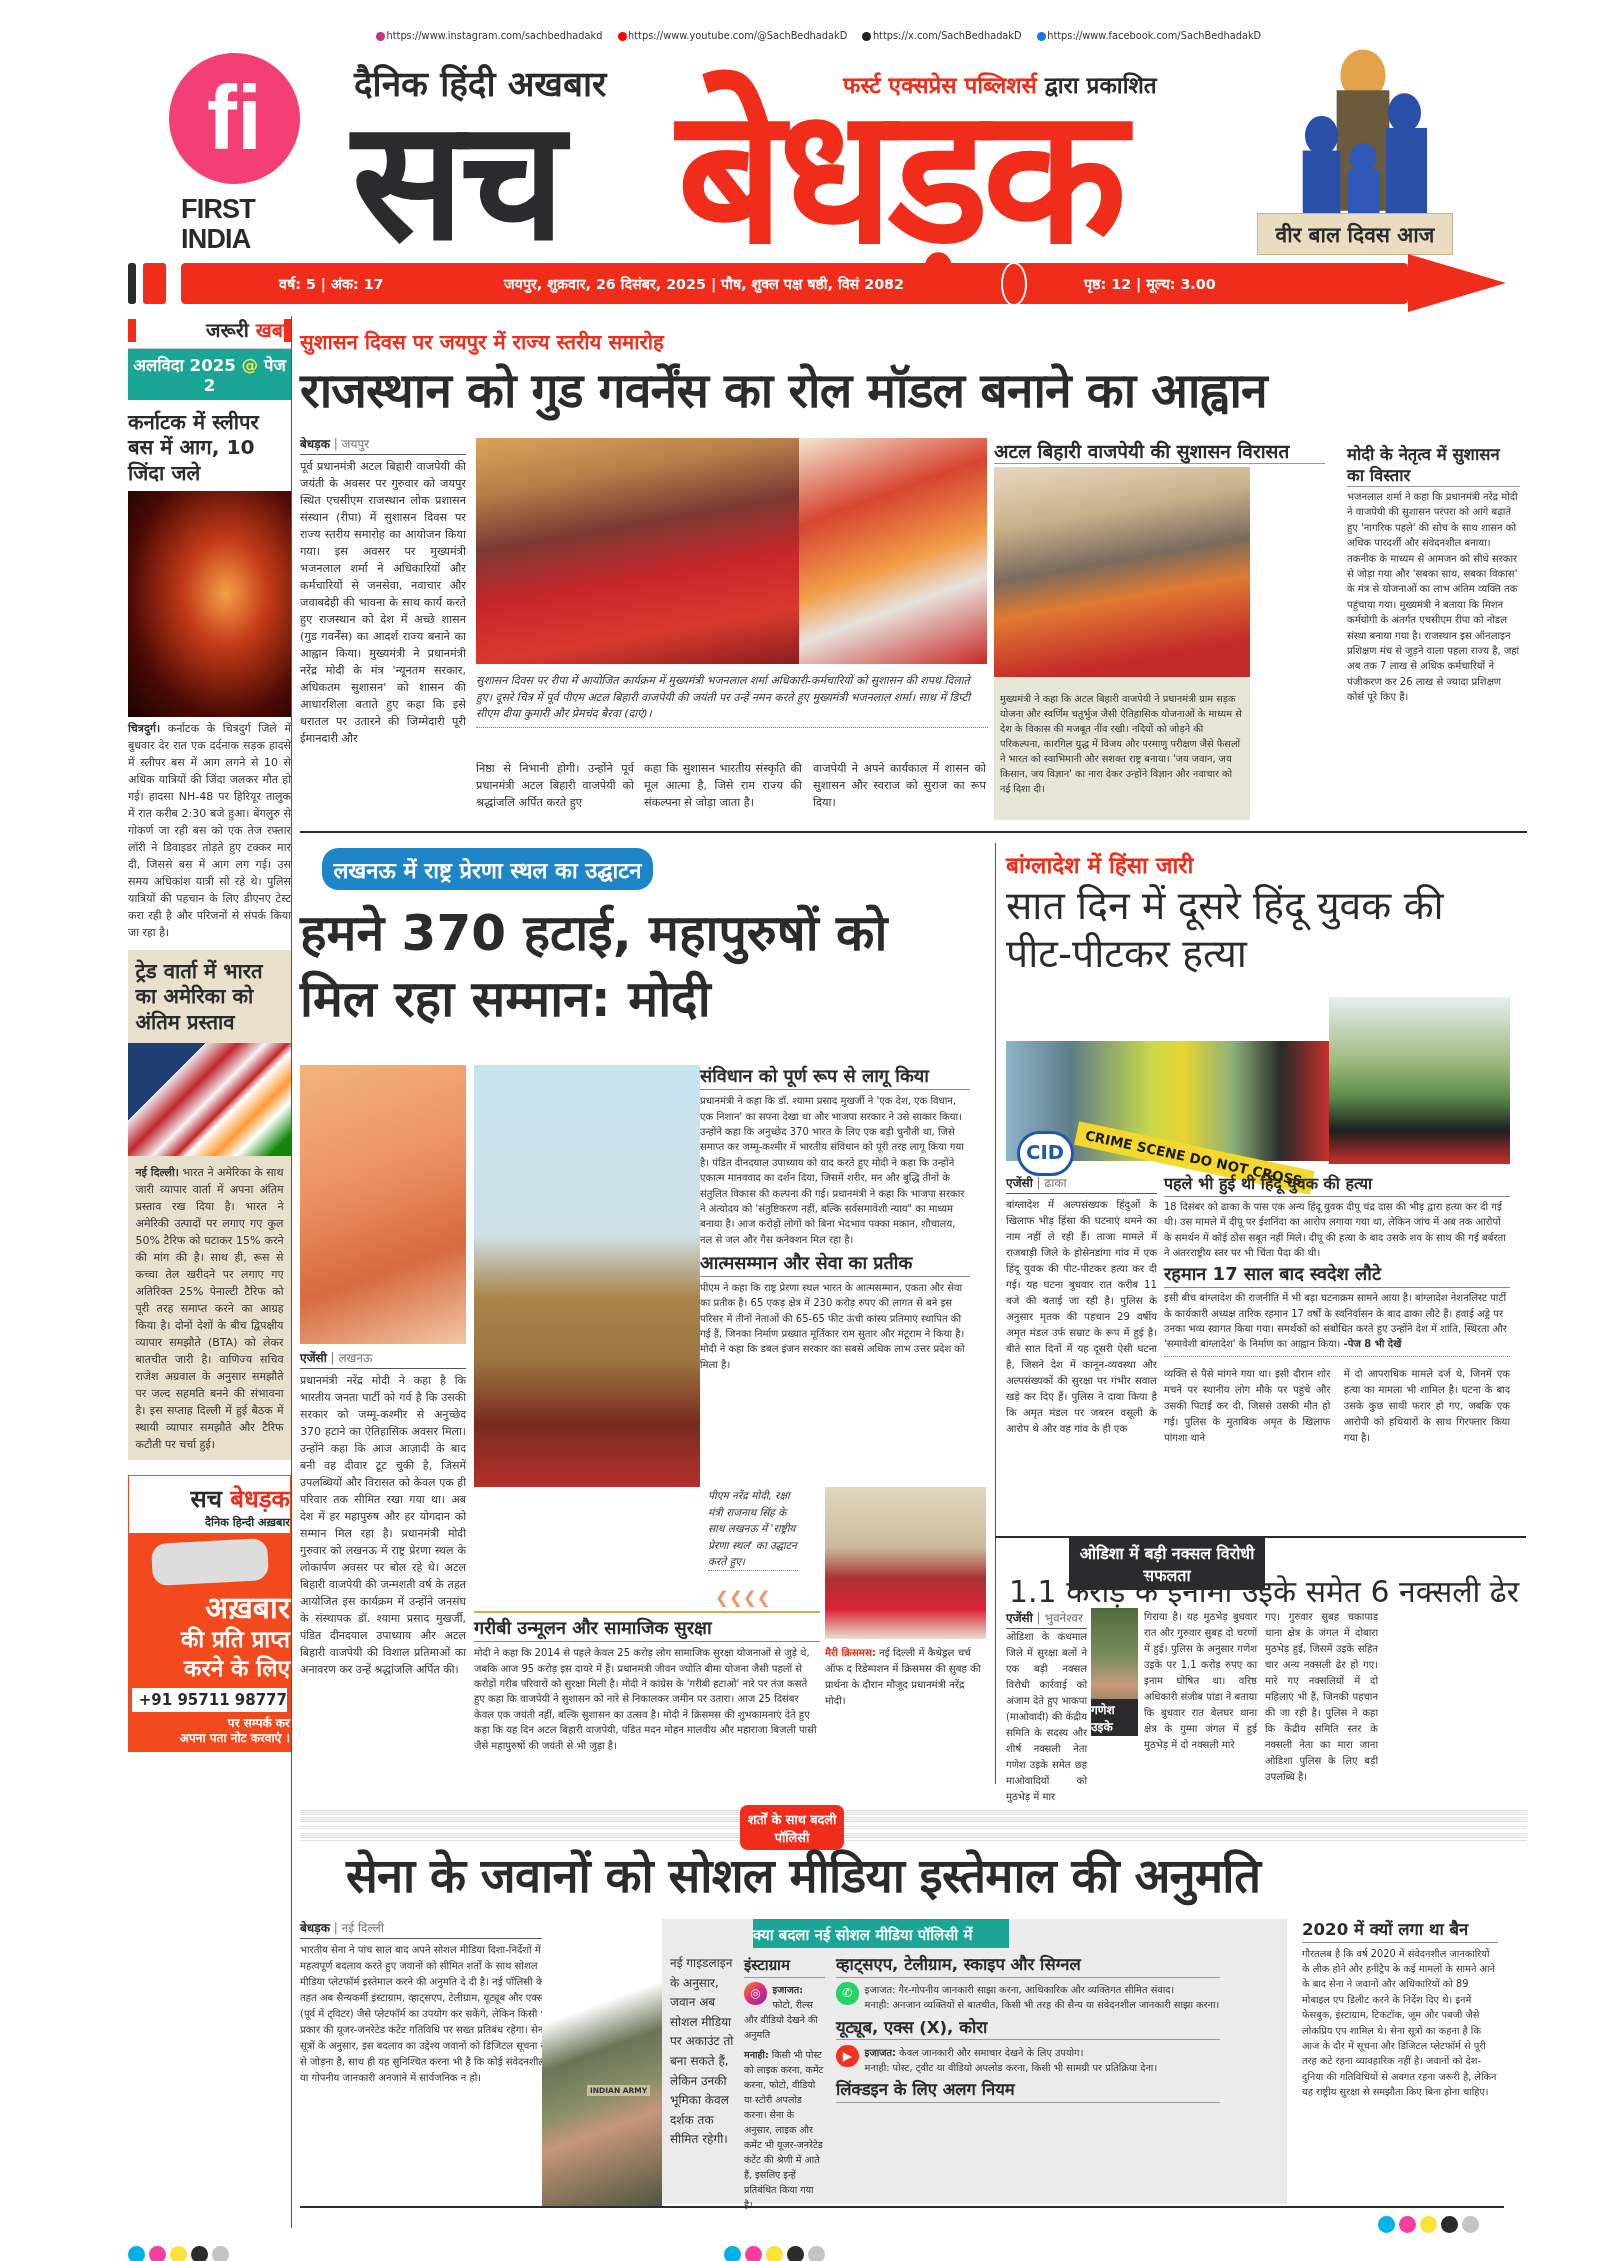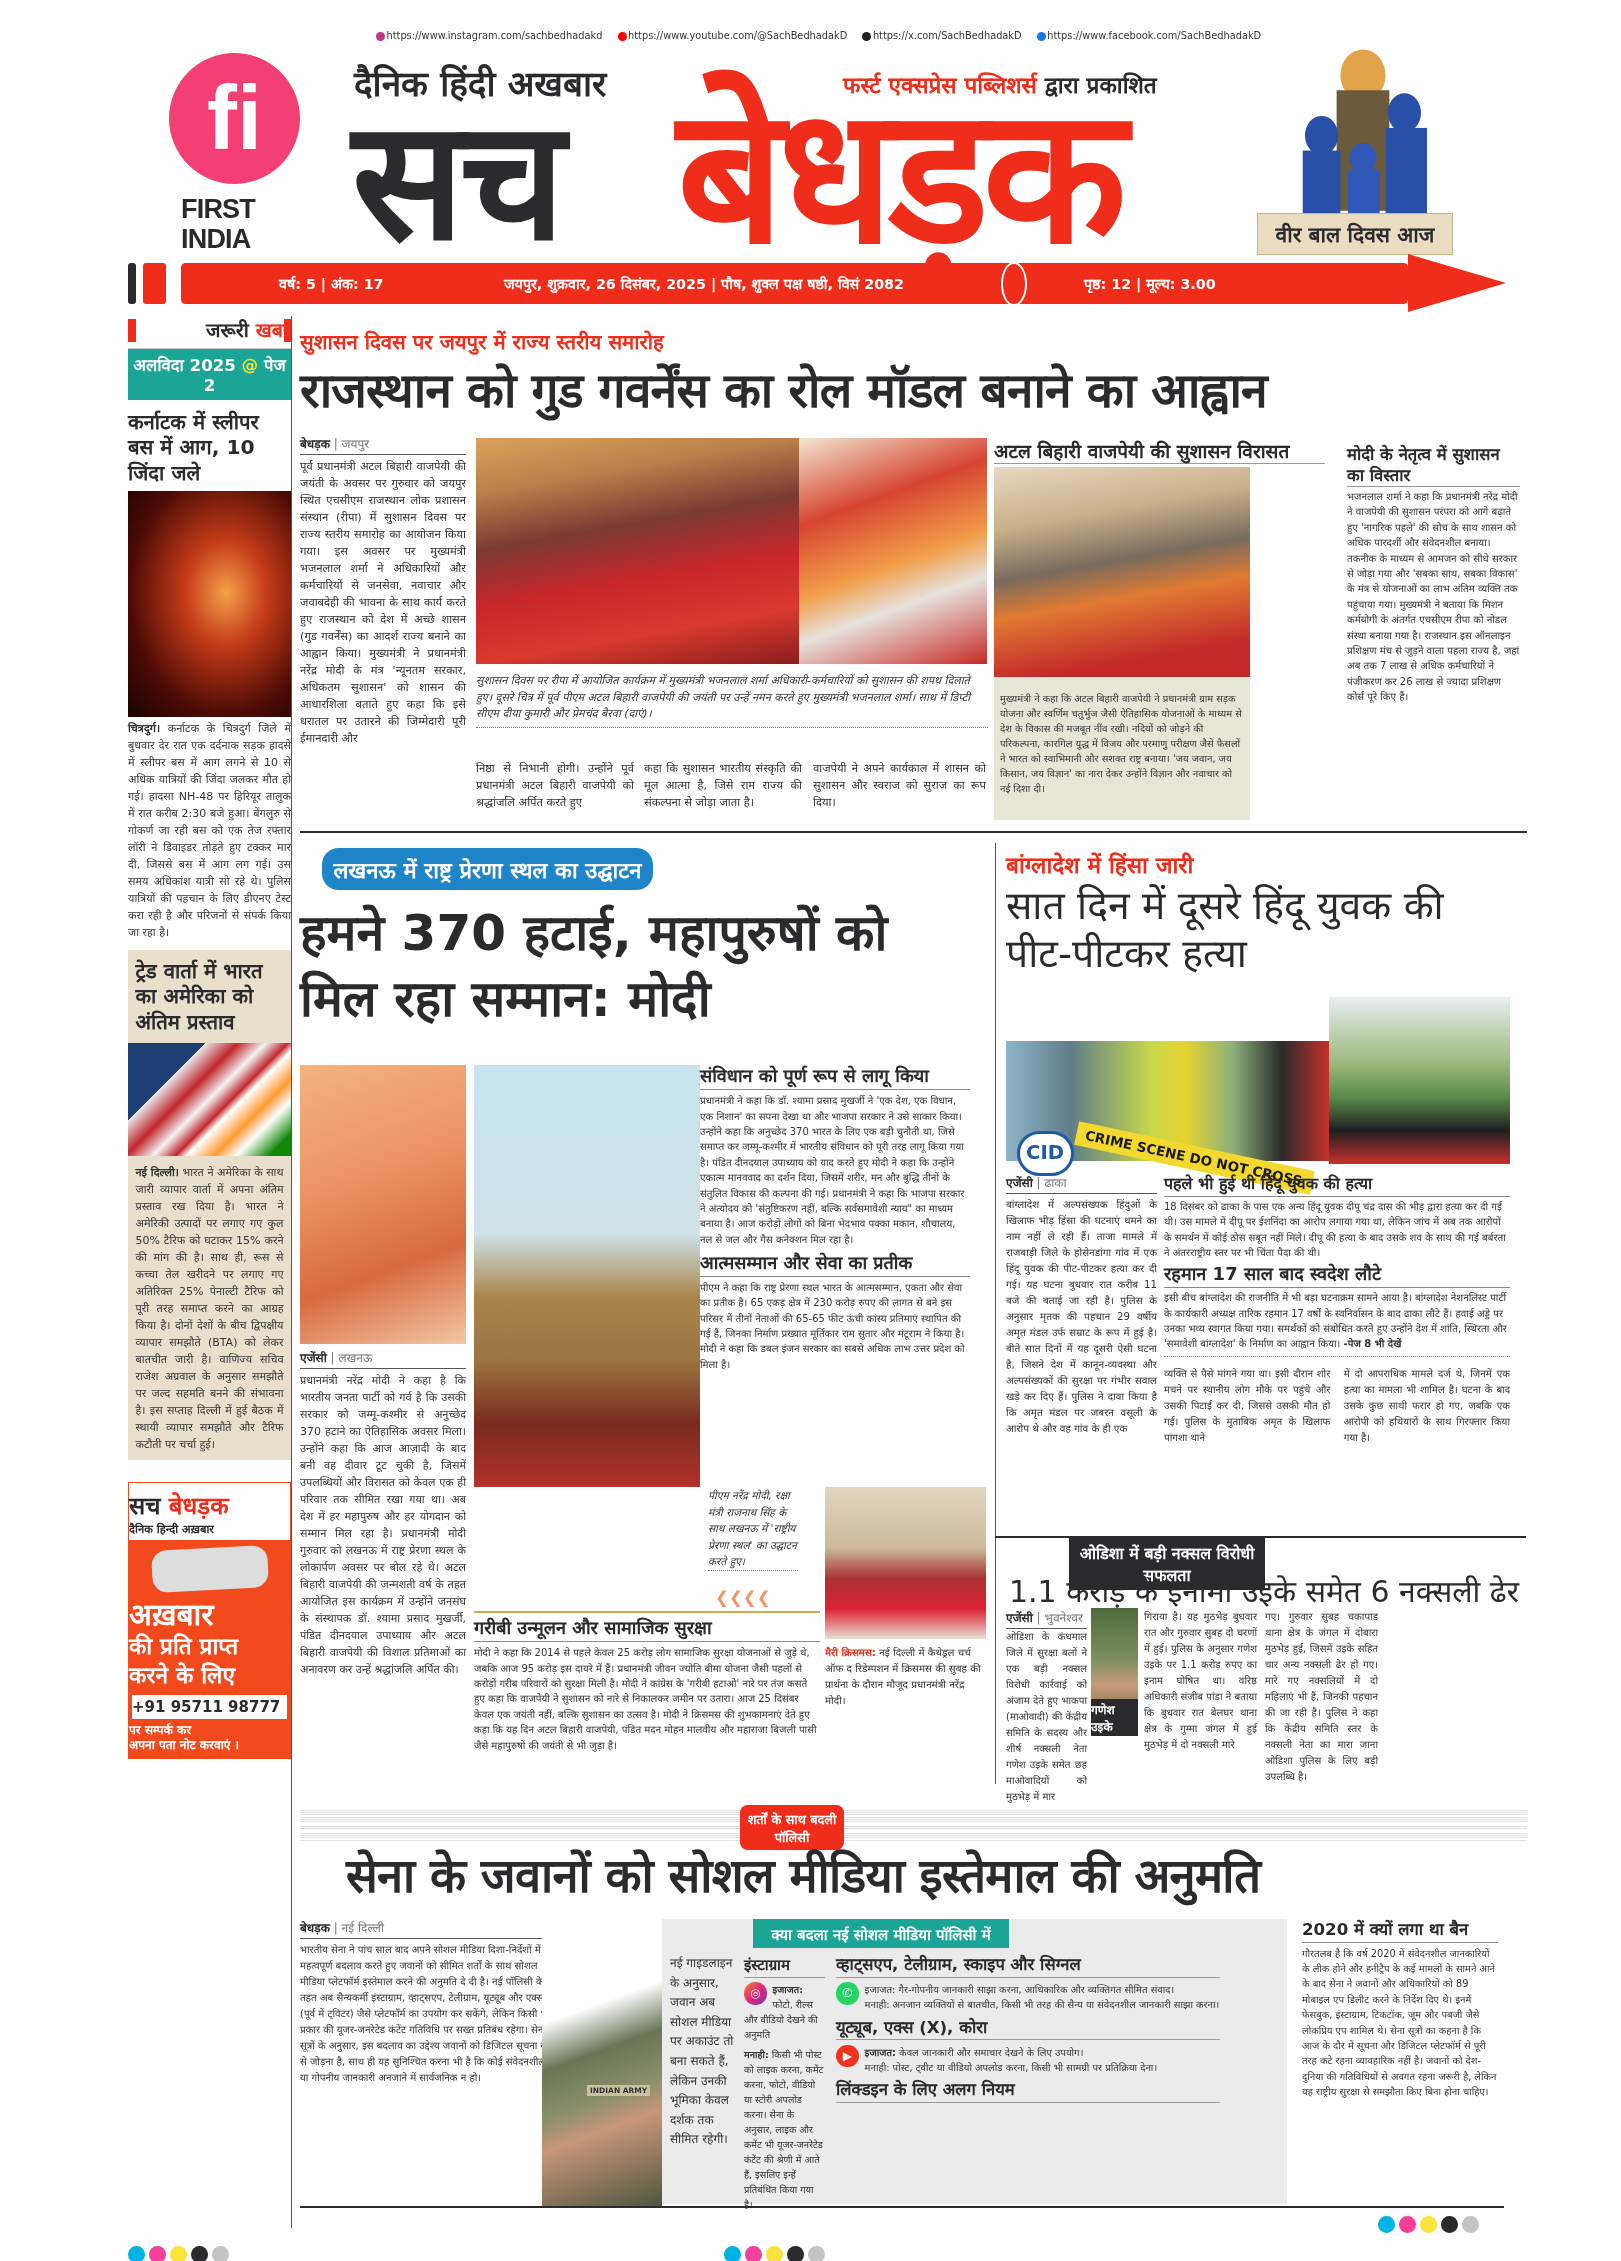--- a/index.html
+++ b/index.html
@@ -41,21 +41,21 @@
 .thumb{margin-top:15px;height:181px;background:linear-gradient(#eef3f5,#d8e4ea);border:0.8px solid #ccc;position:relative;overflow:hidden}
 .thumb .t1{position:absolute;top:10.5px;left:4.5px;right:4.5px;font-size:7.5px;font-weight:bold;color:#e53;text-align:center}
 .thumb .blk{position:absolute;background:#9ab}
 .alvida{background:#1aa596;color:#fff;font-weight:bold;font-size:16.6px;text-align:center;padding:4.5px 0}
 .alvida b{color:#f6e23a}
 .fire-head{font-size:20.3px;line-height:25.6px;font-weight:600;margin-top:10px}
 .fire-img{margin-top:4.5px;height:226px;background:radial-gradient(ellipse at 60% 45%,#f4a04a 0%,#c43b18 30%,#4a0a05 70%,#1a0300 100%)}
 .trade-box{background:#e8e0cd;margin-top:9px;padding:9px 7.5px 7.5px}
 .trade-head{font-size:20.3px;line-height:25.6px;font-weight:bold}
 .flag-img{height:113px;margin:7.5px -7.5px;background:linear-gradient(135deg,#1f3f73 0%,#1f3f73 28%,#e8e8e8 28%,#c1272d 40%,#f2f2f2 50%,#c1272d 58%,#ffffff 62%,#ff9933 72%,#fff 80%,#138808 92%)}
-.ad{margin-top:22px;background:#f24a1c;border:1.5px solid #f24a1c;color:#fff;text-align:left}
+.ad{margin-top:15px;background:#f24a1c;border:1.5px solid #f24a1c;color:#fff;text-align:right}
 .ad .top{background:#fff;color:#2b2b2e;padding:4.5px 0}
 .ad .top .b1{font-size:24px;font-weight:900}
 .ad .top .b1 span{color:#f02d1a}
 .ad .top .b2{font-size:11.3px;font-weight:bold}
 .ad .paper{height:42px;margin:7.5px 22.6px;background:#ddd;border-radius:15px;transform:rotate(-3deg)}
 .ad .big{font-size:30px;font-weight:900;line-height:35px}
 .ad .mid{font-size:22.6px;font-weight:900;line-height:29px}
 .ad .phone{background:#fff;color:#2b2b2e;font-size:15px;font-weight:900;margin:4.5px 3px;padding:3px 0}
 .ad .foot{font-size:12px;font-weight:bold;line-height:15px;padding-bottom:4.5px}
 
@@ -67,21 +67,21 @@
 .img-atal{background:linear-gradient(170deg,#e8d8c0 0%,#c9b08a 25%,#7a6b5e 45%,#e07a32 60%,#c42a2a 85%)}
 .img-modi{background:linear-gradient(160deg,#f3b37d 0%,#ec9262 40%,#d76a3e 70%,#f2c7a5 100%)}
 .img-statue{background:linear-gradient(180deg,#c6e4ef 0%,#cfe1e8 40%,#a9854b 55%,#9b7440 70%,#7a2b1f 85%,#b4302a 100%)}
 .img-church{background:linear-gradient(180deg,#e3d6bf 0%,#cbb99a 40%,#a33 60%,#d23 80%,#e8e1d4 100%)}
 .img-bd{background:linear-gradient(90deg,#8fb5c9 0%,#5f7d88 20%,#c8d94a 45%,#e6d430 55%,#8cb07a 70%,#2a2a2a 85%,#c9302a 100%)}
 .img-naxal{background:linear-gradient(180deg,#4f6b3c 0%,#7d8f5f 40%,#c89a7a 60%,#4d5b34 100%)}
 .img-soldier{background:linear-gradient(160deg,#fff 0%,#fff 30%,#6b7456 45%,#8a8f6a 60%,#c79679 70%,#4f5640 100%)}
 .blue-pill{background:#1f85c9;color:#fff;border-radius:16.6px;text-align:center;font-weight:bold;font-size:22px;padding:6px 0}
 .dark-tag{background:#2b2b2e;color:#fff;font-weight:bold;font-size:16px;text-align:center;padding:4.5px 0}
 .red-pill{background:#f02d1a;color:#fff;border-radius:7.5px;text-align:center;font-weight:bold;font-size:16.6px;padding:4.5px 0}
-.teal-tag{background:#1aa596;color:#fff;font-weight:bold;font-size:15px;text-align:center;padding:4.5px 0}
+.teal-tag{background:#1aa596;color:#fff;font-weight:bold;font-size:15px;text-align:left;padding:4.5px 0}
 .grey-box{background:#ebebeb}
 .sm-head{font-weight:bold;font-size:18px;line-height:22.6px;border-bottom:1.5px solid #999}
 .icon-circle{display:inline-block;width:22.6px;height:22.6px;border-radius:50%;color:#fff;font-size:12px;text-align:center;line-height:22.6px;font-weight:bold;vertical-align:top;margin-right:6px;float:left}
 .policy-text{font-size:11px;line-height:16.6px;color:#333}
 .vline{position:absolute;background:#555;width:1.1px}
 .hline{position:absolute;background:#2b2b2e;height:1.5px}
 </style>
 </head>
 <body>
 

